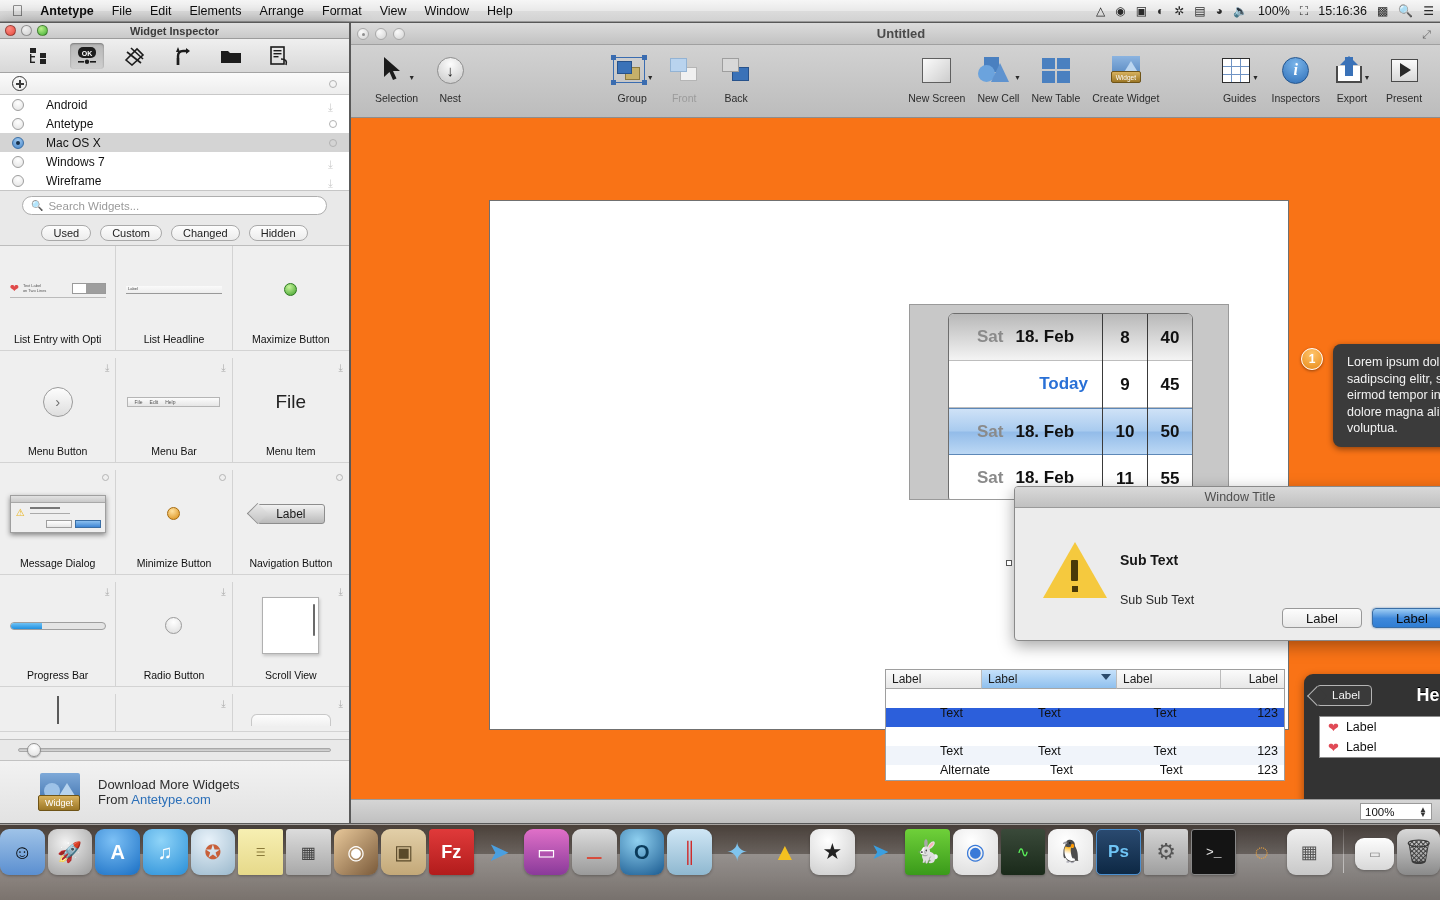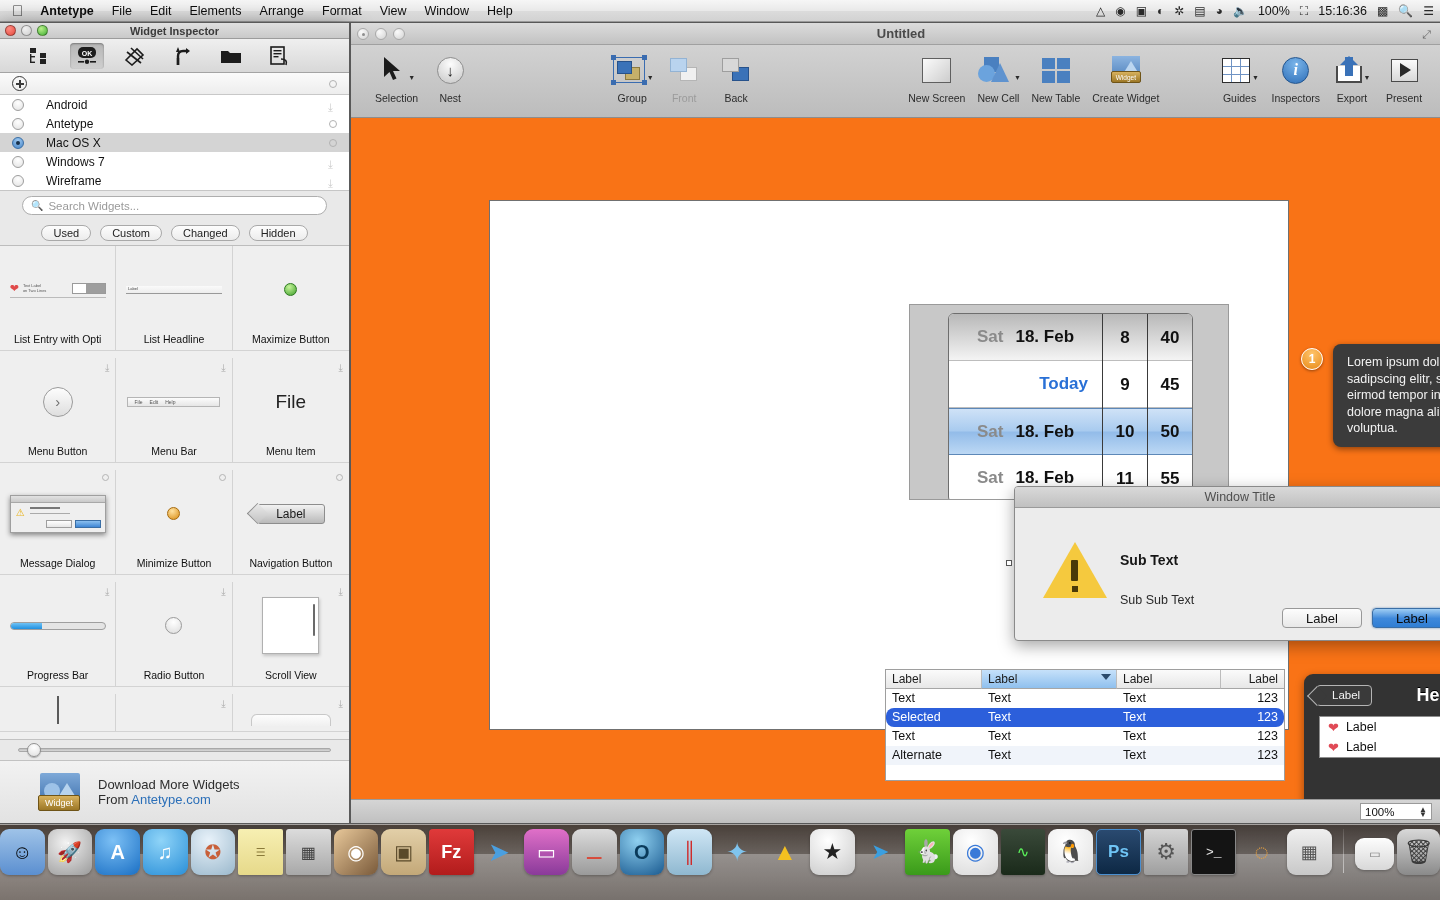--- a/index.html
+++ b/index.html
@@ -303,23 +303,23 @@
   #tablewidget { position:absolute; left:534px; top:551px; width:400px; height:112px;
      background:#fff; border:1px solid #9e9e9e; }
   .tw-head { display:flex; height:19px; }
   .tw-th { border-right:1px solid #bcbcbc; border-bottom:1px solid #a6a6a6;
      background:linear-gradient(180deg,#fbfbfb,#e7e7e7); font-size:12px; color:#1c1c1c;
      line-height:18px; padding:0 6px; }
   .tw-th.sorted { background:linear-gradient(180deg,#c6e1fa,#8fc0ee); position:relative; }
   .tw-th .caret { position:absolute; right:5px; top:4px; width:0; height:0;
      border-left:5px solid transparent; border-right:5px solid transparent; border-top:6px solid #2a4a6c;}
   .tw-tr { display:flex; height:19px; font-size:12.5px; color:#111; }
-  .tw-tr.sel { background:#2c5fdb; color:#fff;border-radius:8px; }
+  .tw-tr.sel { background:#2c5fdb; color:#fff; }
   .tw-tr.alt { background:#f0f4fa; }
-  .tw-td { padding:0 6px; line-height:19px; }
+  .tw-td { padding:15px 6px; line-height:19px;margin-left:48px; }
   .tw-td.num { text-align:right; }
 
   
   #popover { position:absolute; left:953px; top:556px; width:300px; height:134px;
      background:#333333; border-radius:9px; box-shadow:0 3px 9px rgba(0,0,0,0.4); }
   #po-head { height:42px; position:relative; display:flex; align-items:center; }
   .po-navbtn { position:absolute; left:12px; height:21px; padding:0 11px 0 15px;
      border:1px solid #b4b4b4; border-radius:4px; background:#3a3a3a; color:#f4f4f4; font-size:11.5px;
      line-height:19px; }
   .po-navbtn::before { content:""; position:absolute; left:-7px; top:3px; width:13px; height:13px;

